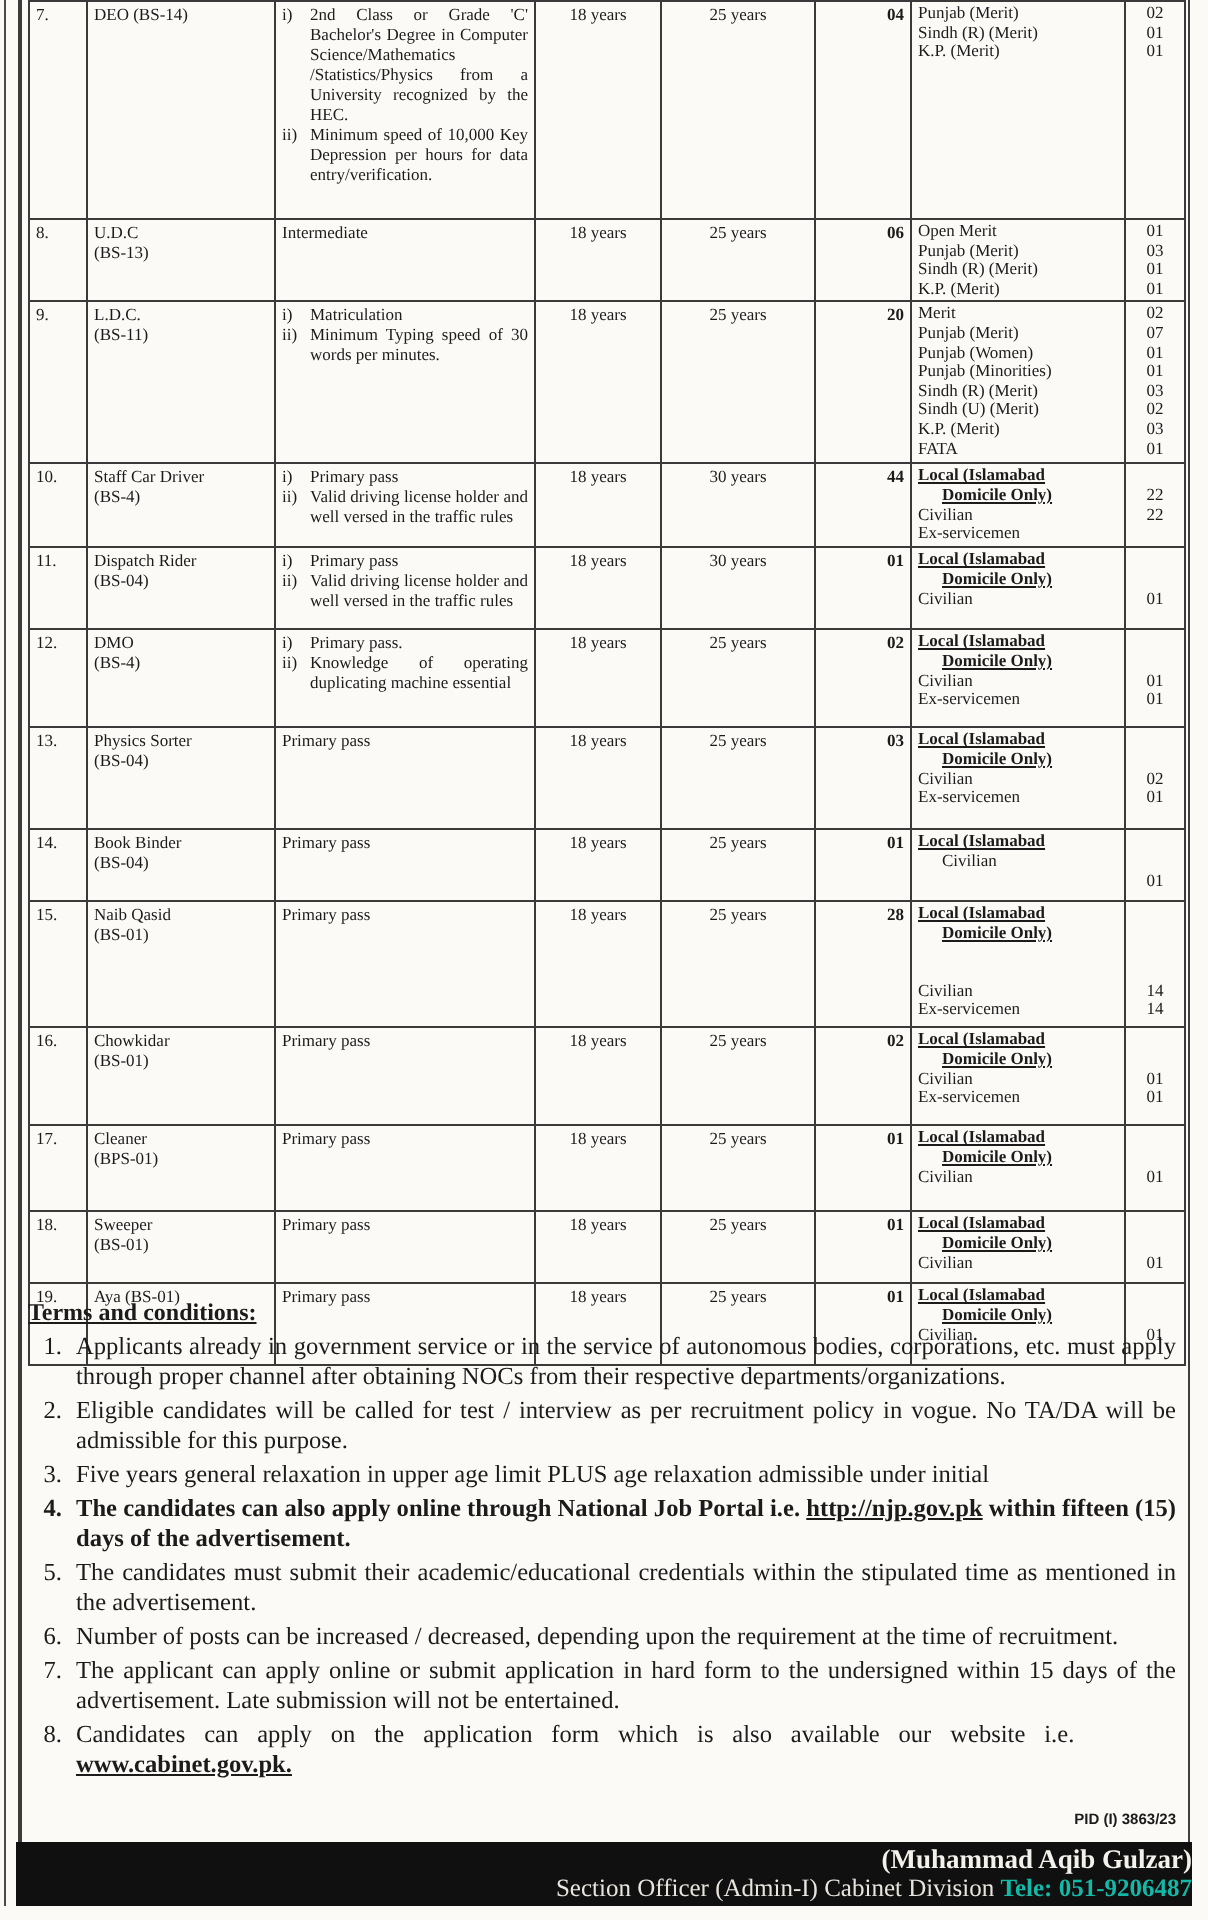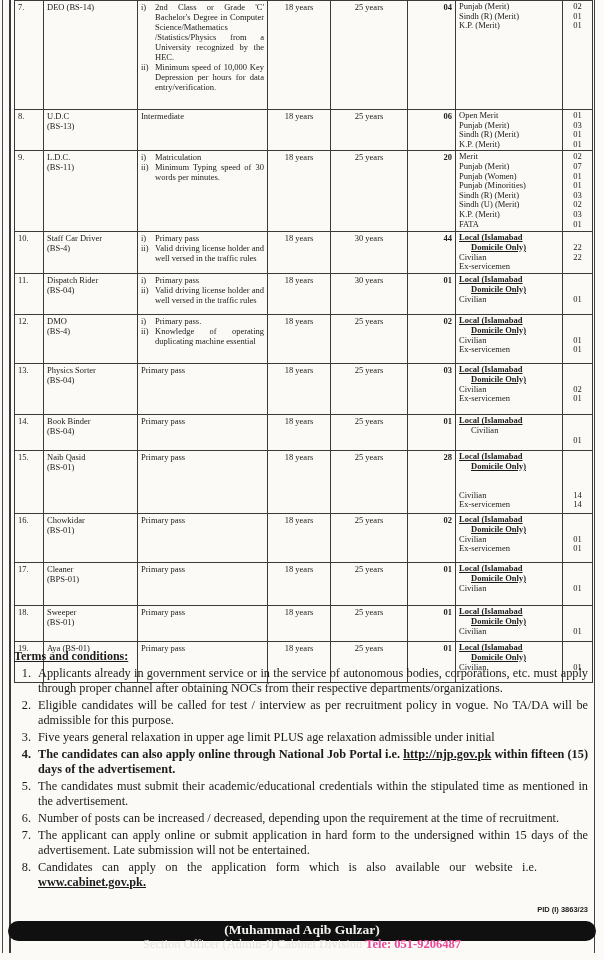--- a/index.html
+++ b/index.html
@@ -43,25 +43,25 @@
   .terms-heading{font-weight:bold;text-decoration:underline;font-size:12px;margin-bottom:2px;}
   .term{display:flex;margin-bottom:2px;}
   .tnum{flex:0 0 24px;text-align:right;padding-right:7px;box-sizing:border-box;}
   .ttext{flex:1;text-align:justify;padding-right:4px;}
   .t2{margin-top:8px;}
   .term.bold{font-weight:bold;}
   .link{text-decoration:underline;font-weight:bold;}
   .pid{float:right;font-size:7.5px;font-weight:bold;font-family:"Liberation Sans","DejaVu Sans",sans-serif;position:relative;top:6px;margin-top:36px;}
 
   
-  .footer-bar{position:absolute;left:8px;top:921px;width:588px;height:20px;background:#101010;
-    color:#f3f1ec;text-align:center;border-radius:11px;}
+  .footer-bar{position:absolute;left:8px;top:921px;width:588px;height:32px;background:#101010;
+    color:#f3f1ec;text-align:right;}
   .f1{font-weight:bold;font-size:13.5px;line-height:16px;padding-top:1px;}
   .f2{font-size:12.5px;line-height:13px;color:#e8e5de;}
-  .ftel{font-weight:bold;color:#ec4899;}
+  .ftel{font-weight:bold;color:#14b8a6;}
 </style>
 </head>
 <body>
 
 <div class="page">
   <div class="frame-left"></div>
   <div class="frame-right"></div>
 
   <table class="jobs">
     <colgroup>

